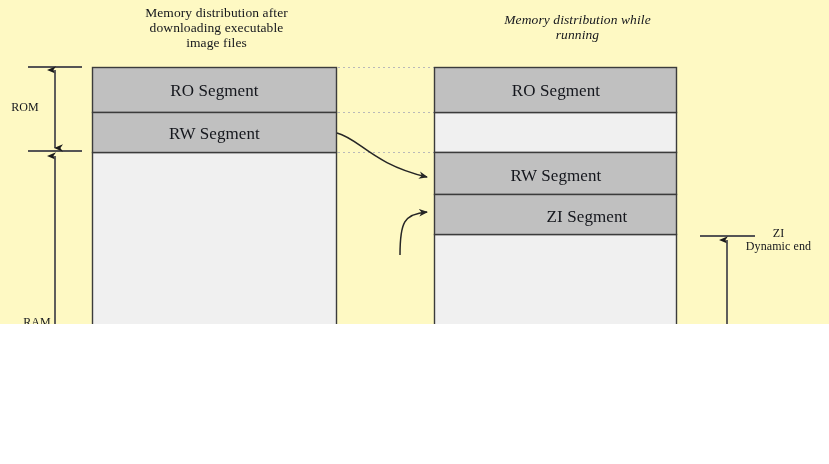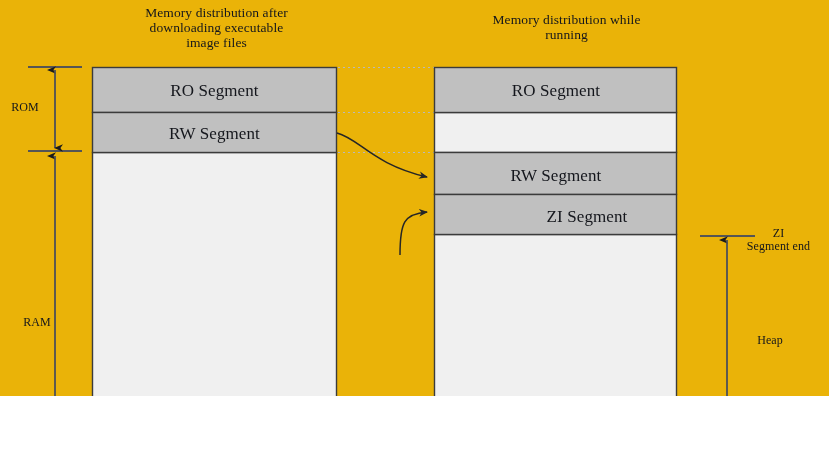--- a/index.html
+++ b/index.html
@@ -8,22 +8,22 @@
     padding: 0;
     background: #ffffff;
   }
   body {
     font-family: "Liberation Serif", "DejaVu Serif", serif;
     color: #1b1b1b;
   }
   #canvas {
     position: relative;
     width: 829px;
-    height: 396px;
-    background: #eab308;
+    height: 324px;
+    background: #fef9c3;
     overflow: hidden;
   }
   #diagram-svg {
     position: absolute;
     left: 0;
     top: 0;
     width: 829px;
     height: 464px;
   }
   .lbl {
@@ -104,36 +104,36 @@
       <line x1="700" y1="457" x2="755" y2="457" stroke="#1b1b1b" stroke-width="1.6"></line>
       <line x1="727" y1="454" x2="727" y2="240" stroke="#555555" stroke-width="1.5" marker-end="url(#arrowhead-up)"></line>
       <line x1="727" y1="240" x2="727" y2="454" stroke="#555555" stroke-width="1.5" marker-end="url(#arrowhead-down)"></line>
     </g>
   </svg>
 
   <div class="lbl col-title" style="left:124px; top:5px; width:185px;">Memory distribution after
 downloading executable
 image files</div>
 
-  <div class="lbl col-title" style="left:474px; top:12px; width:185px;">Memory distribution while
+  <div class="lbl col-title" style="left:485px; top:12px; width:185px;font-style:italic;">Memory distribution while
 running</div>
 
   <div class="lbl seg-label" style="left:92px; top:81px; width:245px;">RO Segment</div>
 
   <div class="lbl seg-label" style="left:92px; top:124px; width:245px;">RW Segment</div>
 
   <div class="lbl seg-label" style="left:435px; top:81px; width:242px;">RO Segment</div>
 
   <div class="lbl seg-label" style="left:435px; top:166px; width:242px;">RW Segment</div>
 
   <div class="lbl seg-label" style="left:435px; top:207px; width:242px;margin-left:31px;">ZI Segment</div>
 
 
   <div class="lbl side-label" style="left:0px; top:101px; width:50px;">ROM</div>
 
   <div class="lbl side-label" style="left:12px; top:316px; width:50px;">RAM</div>
 
   <div class="lbl side-label" style="left:728px; top:227px; width:101px;">ZI
-Segment end</div>
+Dynamic end</div>
 
   <div class="lbl side-label" style="left:735px; top:334px; width:70px;text-align:center;">Heap</div>
 
 </div>
 
 </body></html>

